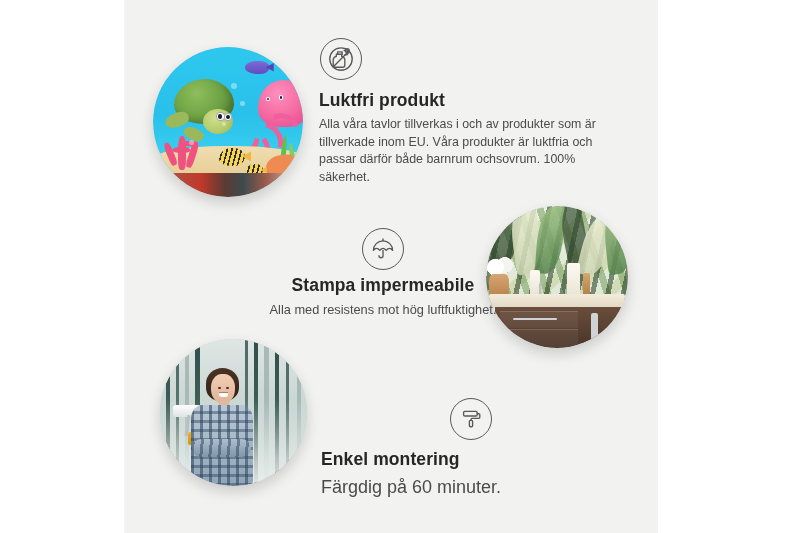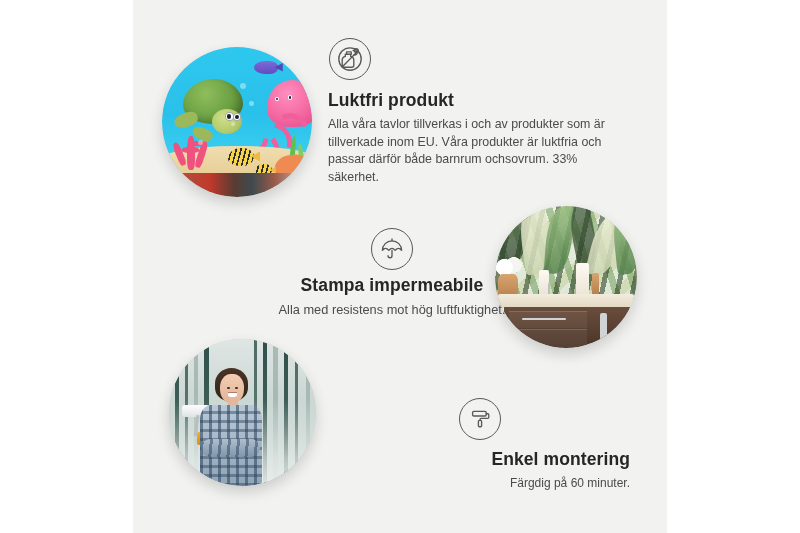--- a/index.html
+++ b/index.html
@@ -18,21 +18,21 @@
   .page {
     position: relative;
     width: 800px;
     height: 533px;
     background: #ffffff;
   }
 
   
   .panel {
     position: absolute;
-    left: 133px;
+    left: 124px;
     top: 0px;
     width: 534px;
     height: 533px;
     background: #f2f2f1;
     overflow: hidden;
   }
 
   
   .feature {
     position: absolute;
@@ -89,25 +89,25 @@
   #block1 .txt { margin-top: 10px; }
 
   
   #block2 { left: 88px; top: 228px; width: 342px; text-align: center; }
   #disc2 { left: 362px; top: 206px; width: 142px; height: 142px; }
   #block2 .icon-badge { margin: 0 auto; }
   #block2 .txt { margin-top: 5px; }
   #block2 .f-body { font-size: 12.8px; }
 
   
-  #block3 { left: 197px; top: 398px; width: 300px; text-align: right; }
+  #block3 { left: 197px; top: 398px; width: 300px; text-align: left; }
   #disc3 { left: 36px; top: 339px; width: 147px; height: 147px; }
   #block3 .icon-badge { margin: 0 auto; }
   #block3 .txt { margin-top: 9px; }
-  #block3 .f-body { font-size: 12px; }
+  #block3 .f-body { font-size: 18px; }
 
   
   .sea { position:absolute; inset:0; background:linear-gradient(#2ec8ee 0%, #29c0ea 45%, #39cdef 70%, #5fd6f2 100%); }
   .sea-floor { position:absolute; left:-5%; bottom:0; width:110%; height:34%;
                background:linear-gradient(#f0ddaf 0%, #e7cf98 55%, #dcc287 100%);
                border-radius:48% 46% 0 0 / 34% 30% 0 0; }
   .sea-strip { position:absolute; left:0; bottom:0; width:100%; height:16%;
                background:linear-gradient(90deg,#9a6a54 0%, #b5483a 18%, #c0392b 32%, #5a3b33 48%, #3e4a4e 60%, #9a5a4a 75%, #d9cdbd 100%); }
   .turtle-shell { position:absolute; left:14%; top:21%; width:40%; height:30%;
                   background:radial-gradient(circle at 38% 32%, #8fbe5c 0%, #6ba043 55%, #4e7d31 100%);
@@ -273,21 +273,21 @@
           <path d="M7.2 21.2h7.6c1.1 0 2-0.9 2-2v-5.1c0-1.9-1.3-3.3-3.1-3.7V8.2h-5.4v2.2c-1.8 0.4-3.1 1.8-3.1 3.7v5.1c0 1.1 0.9 2 2 2z"></path>
           <path d="M9.6 8.2V5.9h4.6v2.3"></path>
           <path d="M16.8 9.2c1.9-0.3 3.3-1.2 3.3-2.3 0-1.3-1.8-2.4-4-2.4"></path>
           <circle cx="19.3" cy="4.6" r="1.9"></circle>
           <circle cx="13" cy="13" r="11.2"></circle>
           <path d="M5.1 20.9L20.9 5.1"></path>
         </svg>
       </div>
       <div class="txt">
         <h2 class="f-title">Luktfri produkt</h2>
-        <p class="f-body">Alla våra tavlor tillverkas i och av produkter som är tillverkade inom EU. Våra produkter är luktfria och passar därför både barnrum ochsovrum. 33% säkerhet.</p>
+        <p class="f-body">Alla våra tavlor tillverkas i och av produkter som är tillverkade inom EU. Våra produkter är luktfria och passar därför både barnrum ochsovrum. 100% säkerhet.</p>
       </div>
     </div>
 
     <div class="disc" id="disc2">
       <div class="disc-inner">
         <div class="bath">
           <div class="bath-wall"></div>
           <div class="bath-leaf dark" style="left:4%;top:2%;width:18%;height:44%;transform:rotate(10deg);"></div>
           <div class="bath-leaf pale" style="left:18%;top:-4%;width:20%;height:52%;transform:rotate(-8deg);"></div>
           <div class="bath-leaf" style="left:36%;top:0%;width:18%;height:48%;transform:rotate(4deg);"></div>

